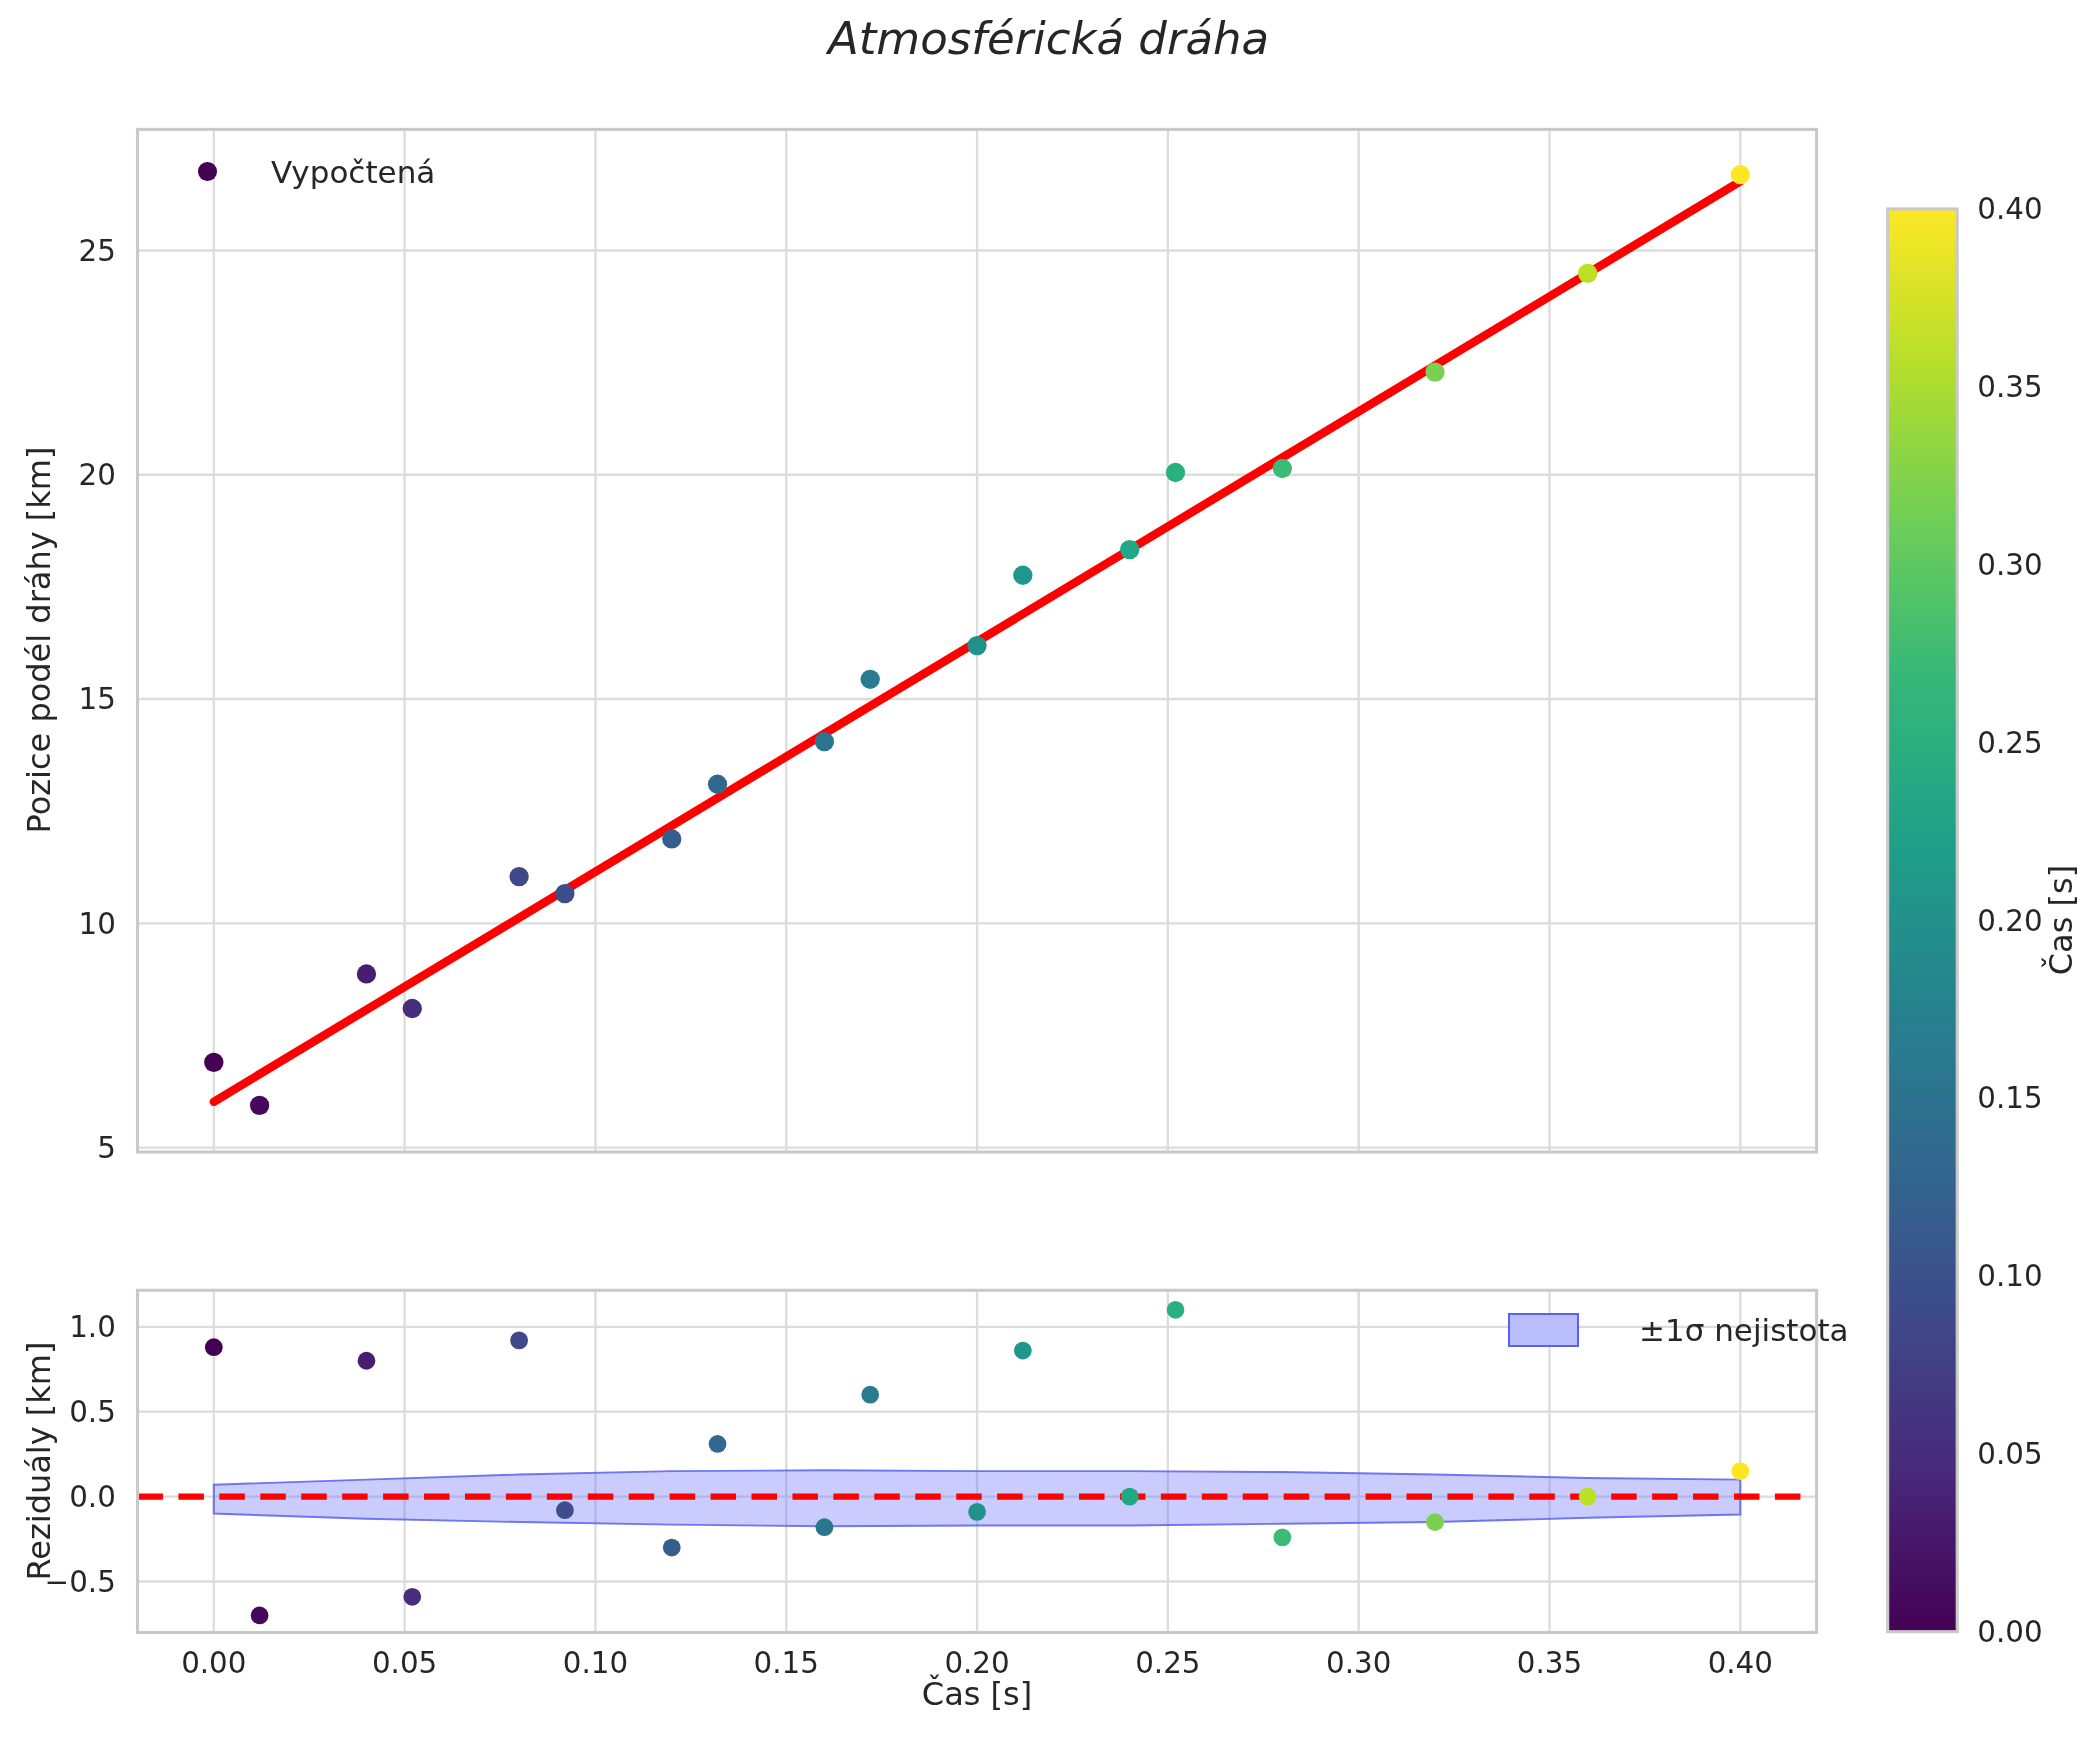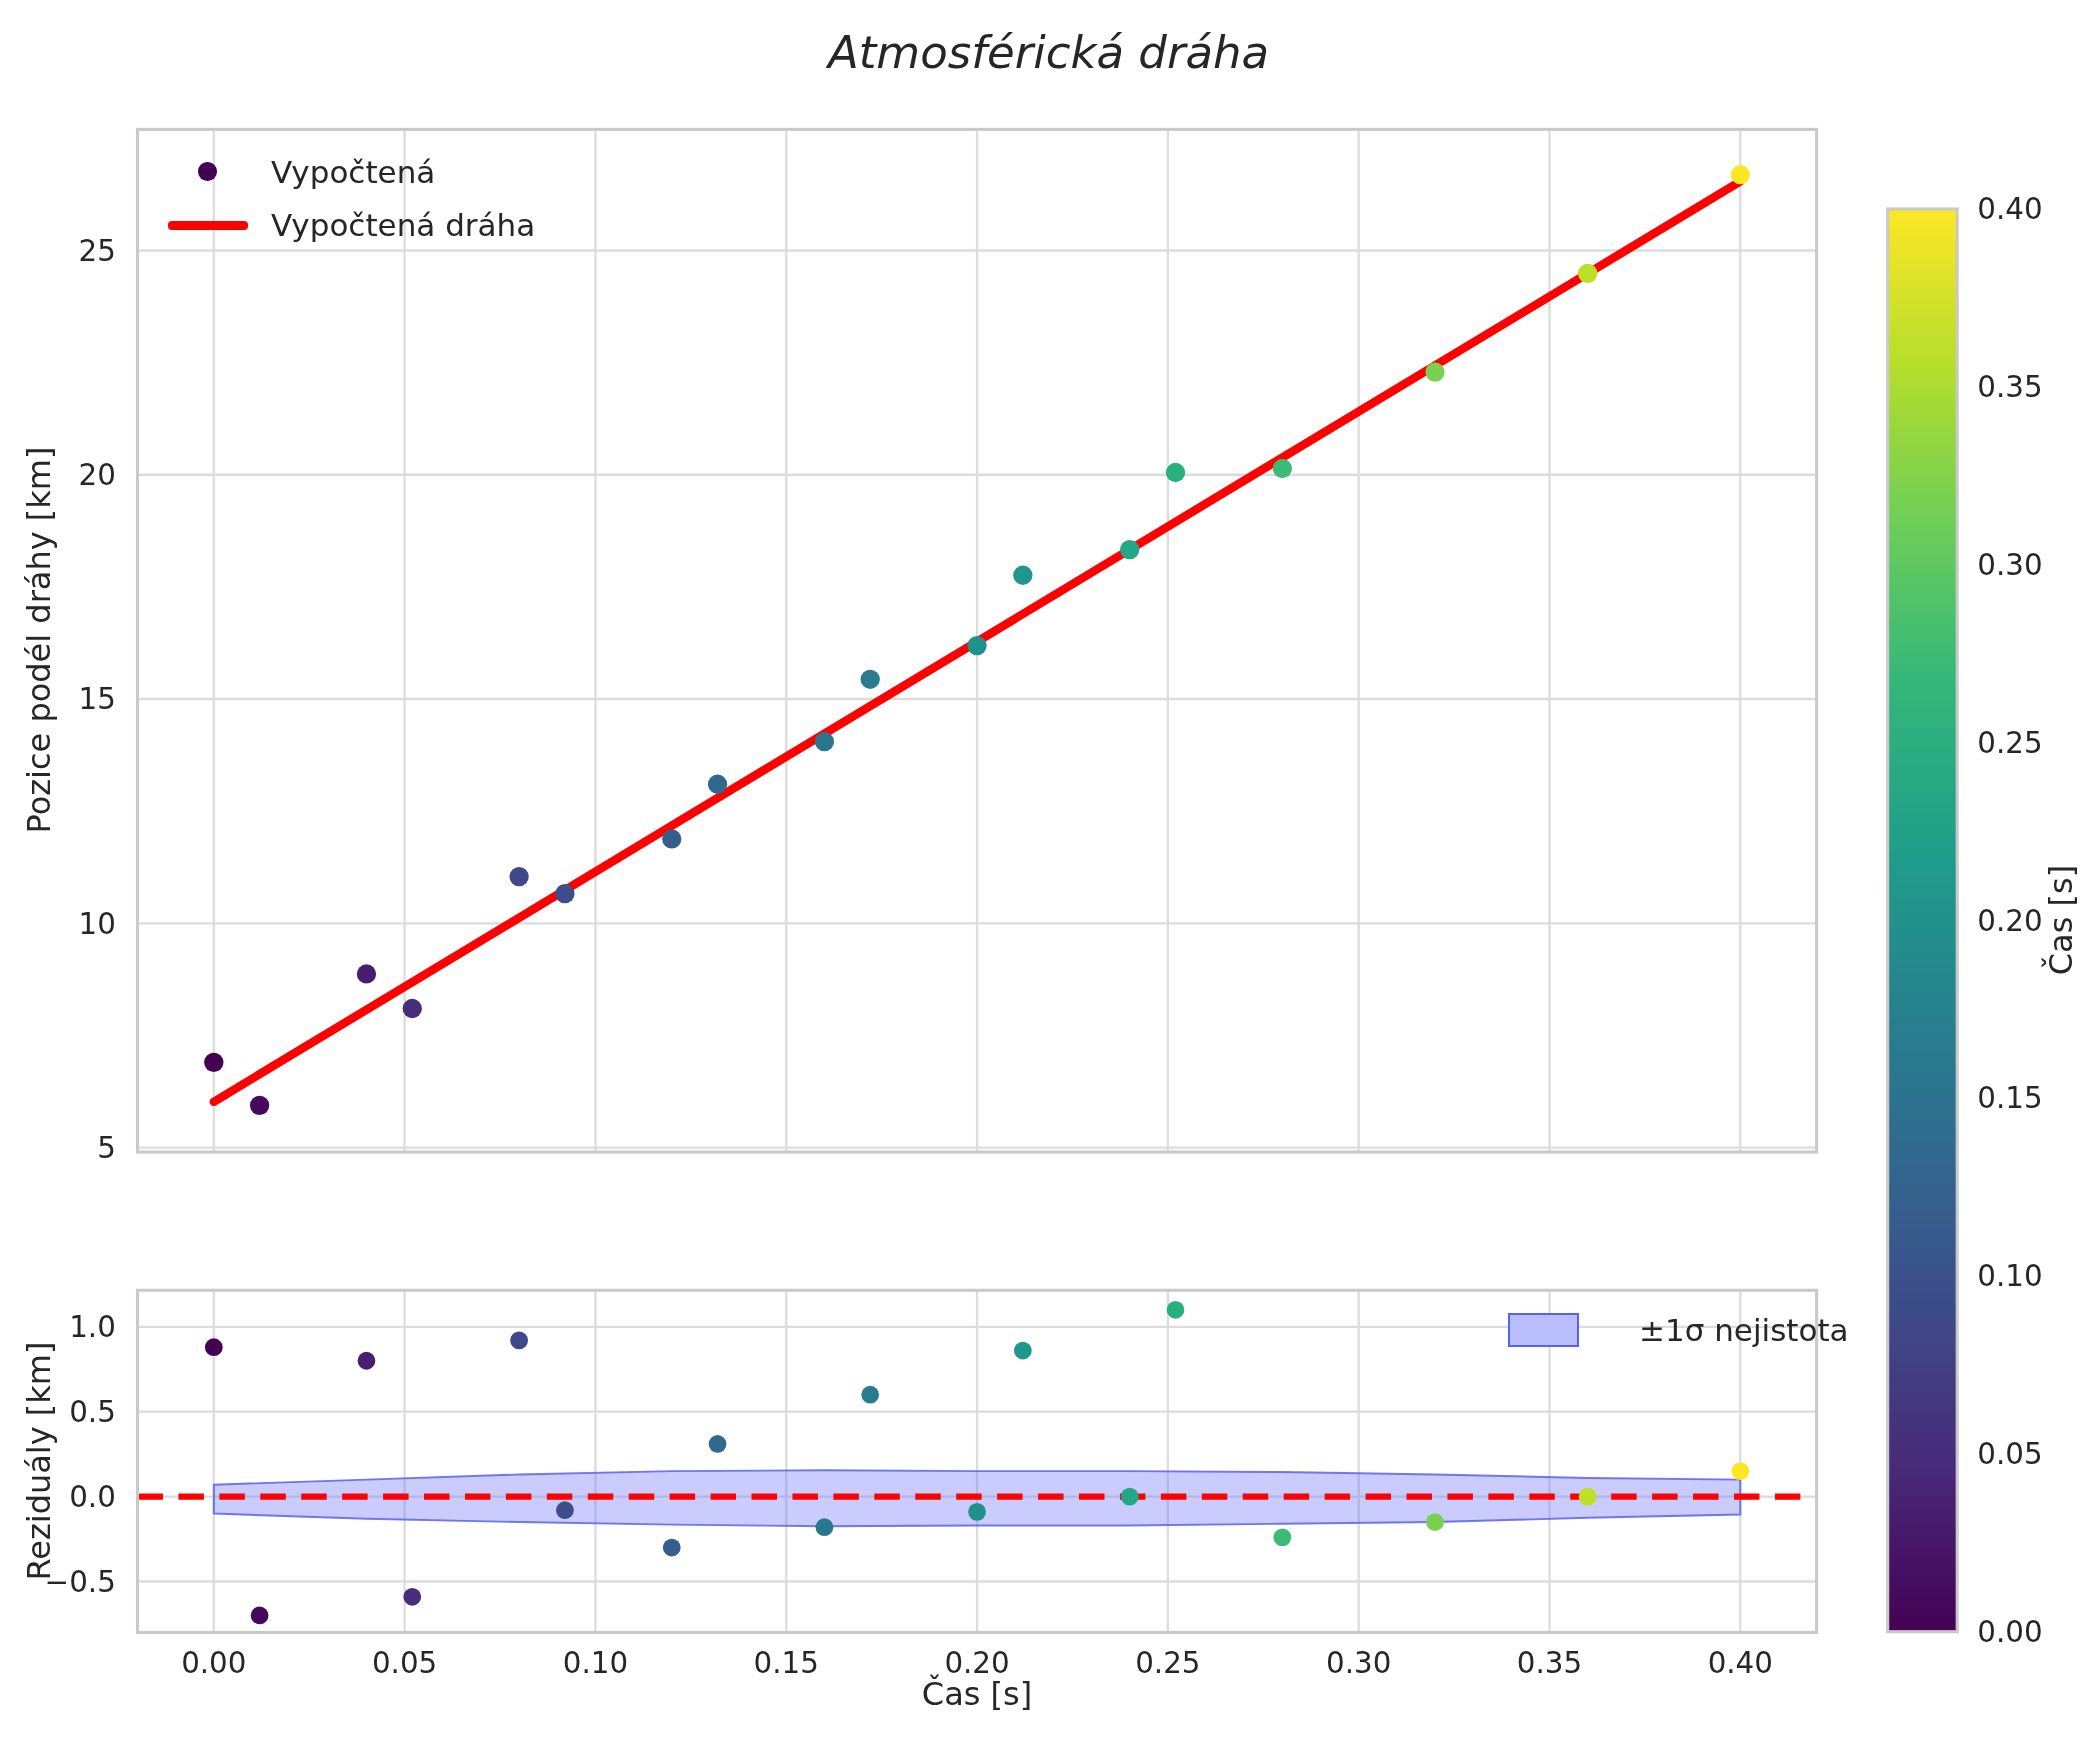--- a/index.html
+++ b/index.html
@@ -3,21 +3,21 @@
 <meta charset="utf-8">
 <style>
   html,body{margin:0;padding:0;background:#ffffff;}
   body{
     width:2097px;height:1741px;position:relative;overflow:hidden;
     font-family:"DejaVu Sans", sans-serif;color:#262626;
   }
   .overlay{position:absolute;white-space:nowrap;}
   .fig-title{
     left:0;top:12.4px;width:2097px;text-align:center;
-    font-size:45px;font-style:italic;color:#262626;margin-top:14px;
+    font-size:45px;font-style:italic;color:#262626;
   }
   .ylabel-main{
     left:39px;top:640px;transform:translate(-50%,-50%) rotate(-90deg);
     font-size:32px;
   }
   .ylabel-res{
     left:39px;top:1461px;transform:translate(-50%,-50%) rotate(-90deg);
     font-size:32px;
   }
   .xlabel{
@@ -173,25 +173,19 @@
 
 <div class="overlay cbar-label">Čas [s]</div>
 
 <div class="overlay legend-main">
   <div class="legend-row">
     <span class="legend-handle">
       <span class="legend-dot" style="background: rgb(68, 1, 84);"></span>
     </span>
     <span class="legend-text">Vypočtená</span>
   </div>
-  <div class="legend-row">
-    <span class="legend-handle">
-      <span class="legend-line" style="background: rgb(255, 0, 0);"></span>
-    </span>
-    <span class="legend-text">Vypočtená dráha</span>
-  </div>
 </div>
 
 <div class="overlay legend-res">
   <span class="legend-patch" style="background: rgb(185, 189, 251); border-color: rgb(90, 97, 239);"></span>
   <span class="legend-text">±1σ nejistota</span>
 </div>
 
 
 </body></html>

